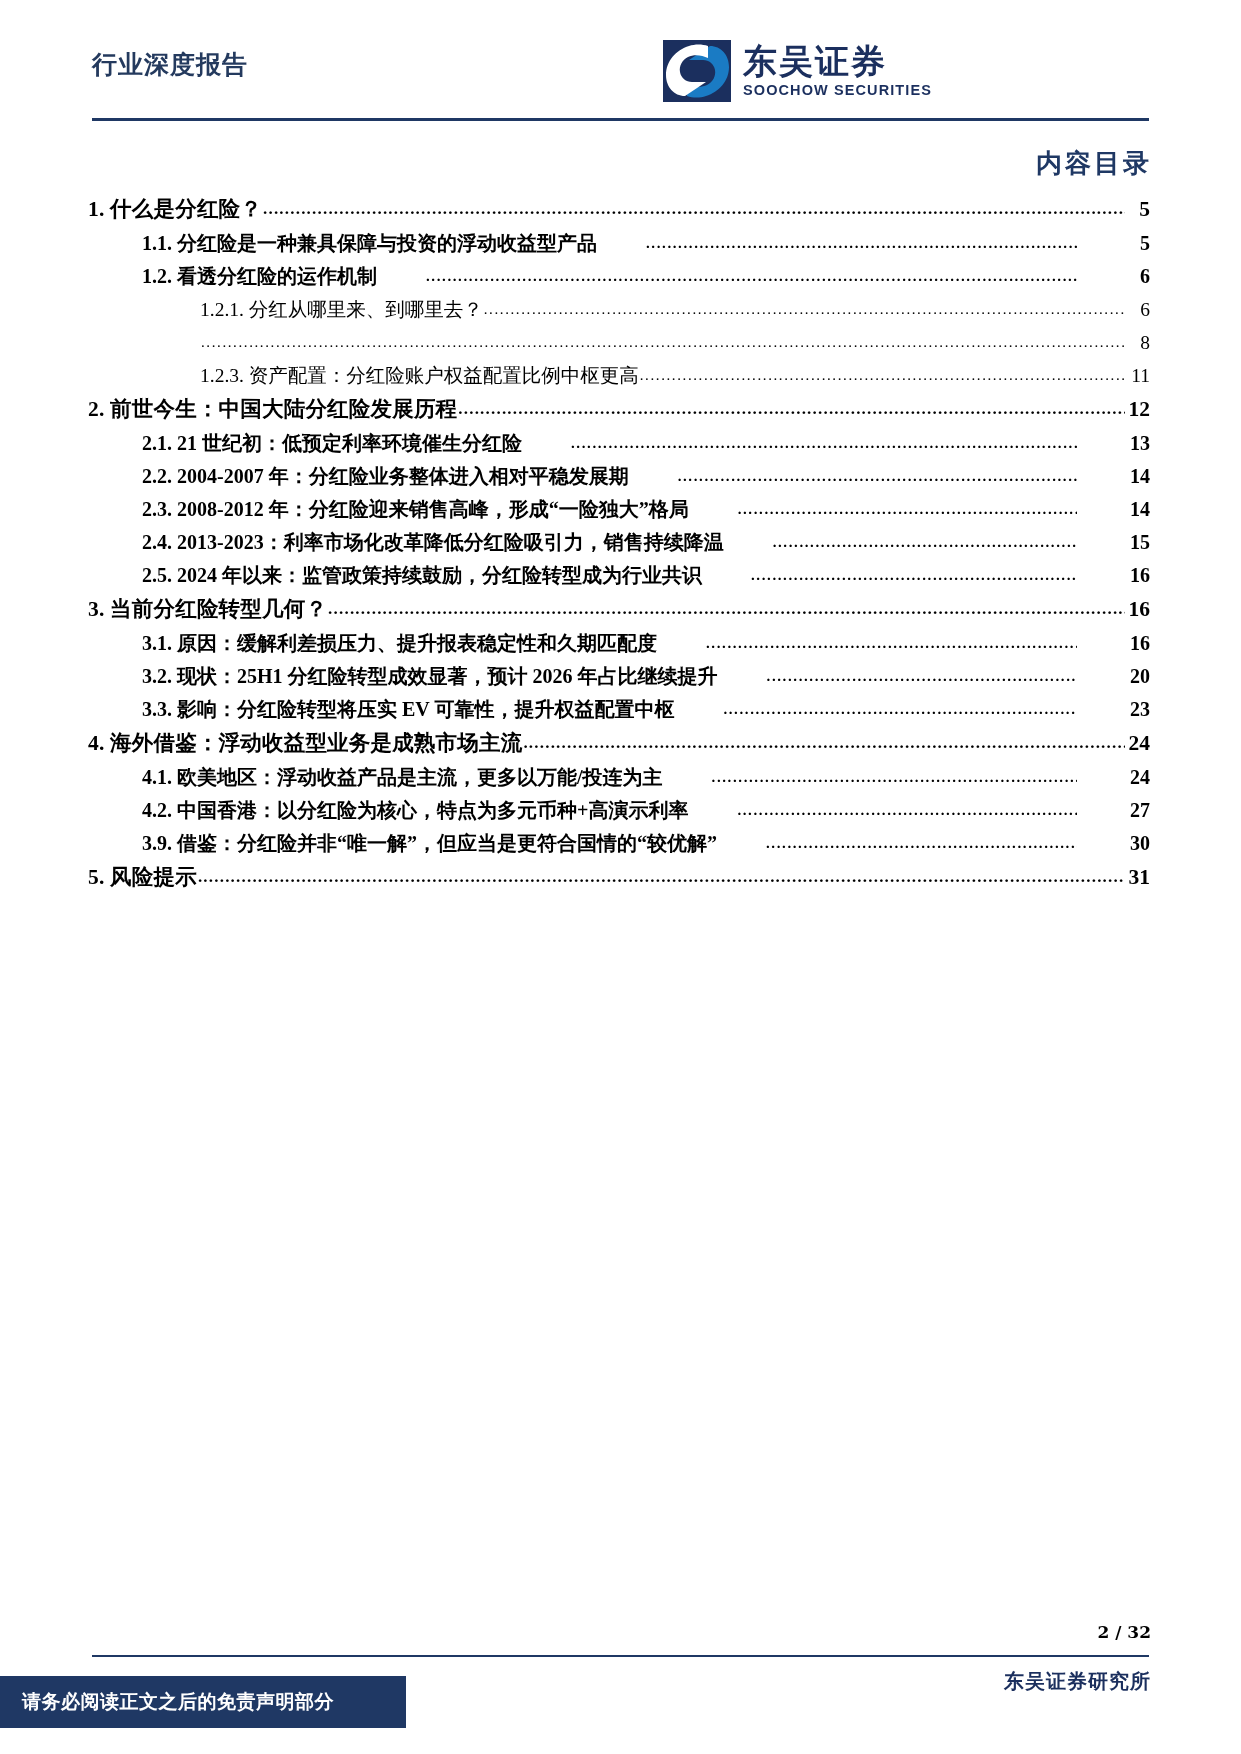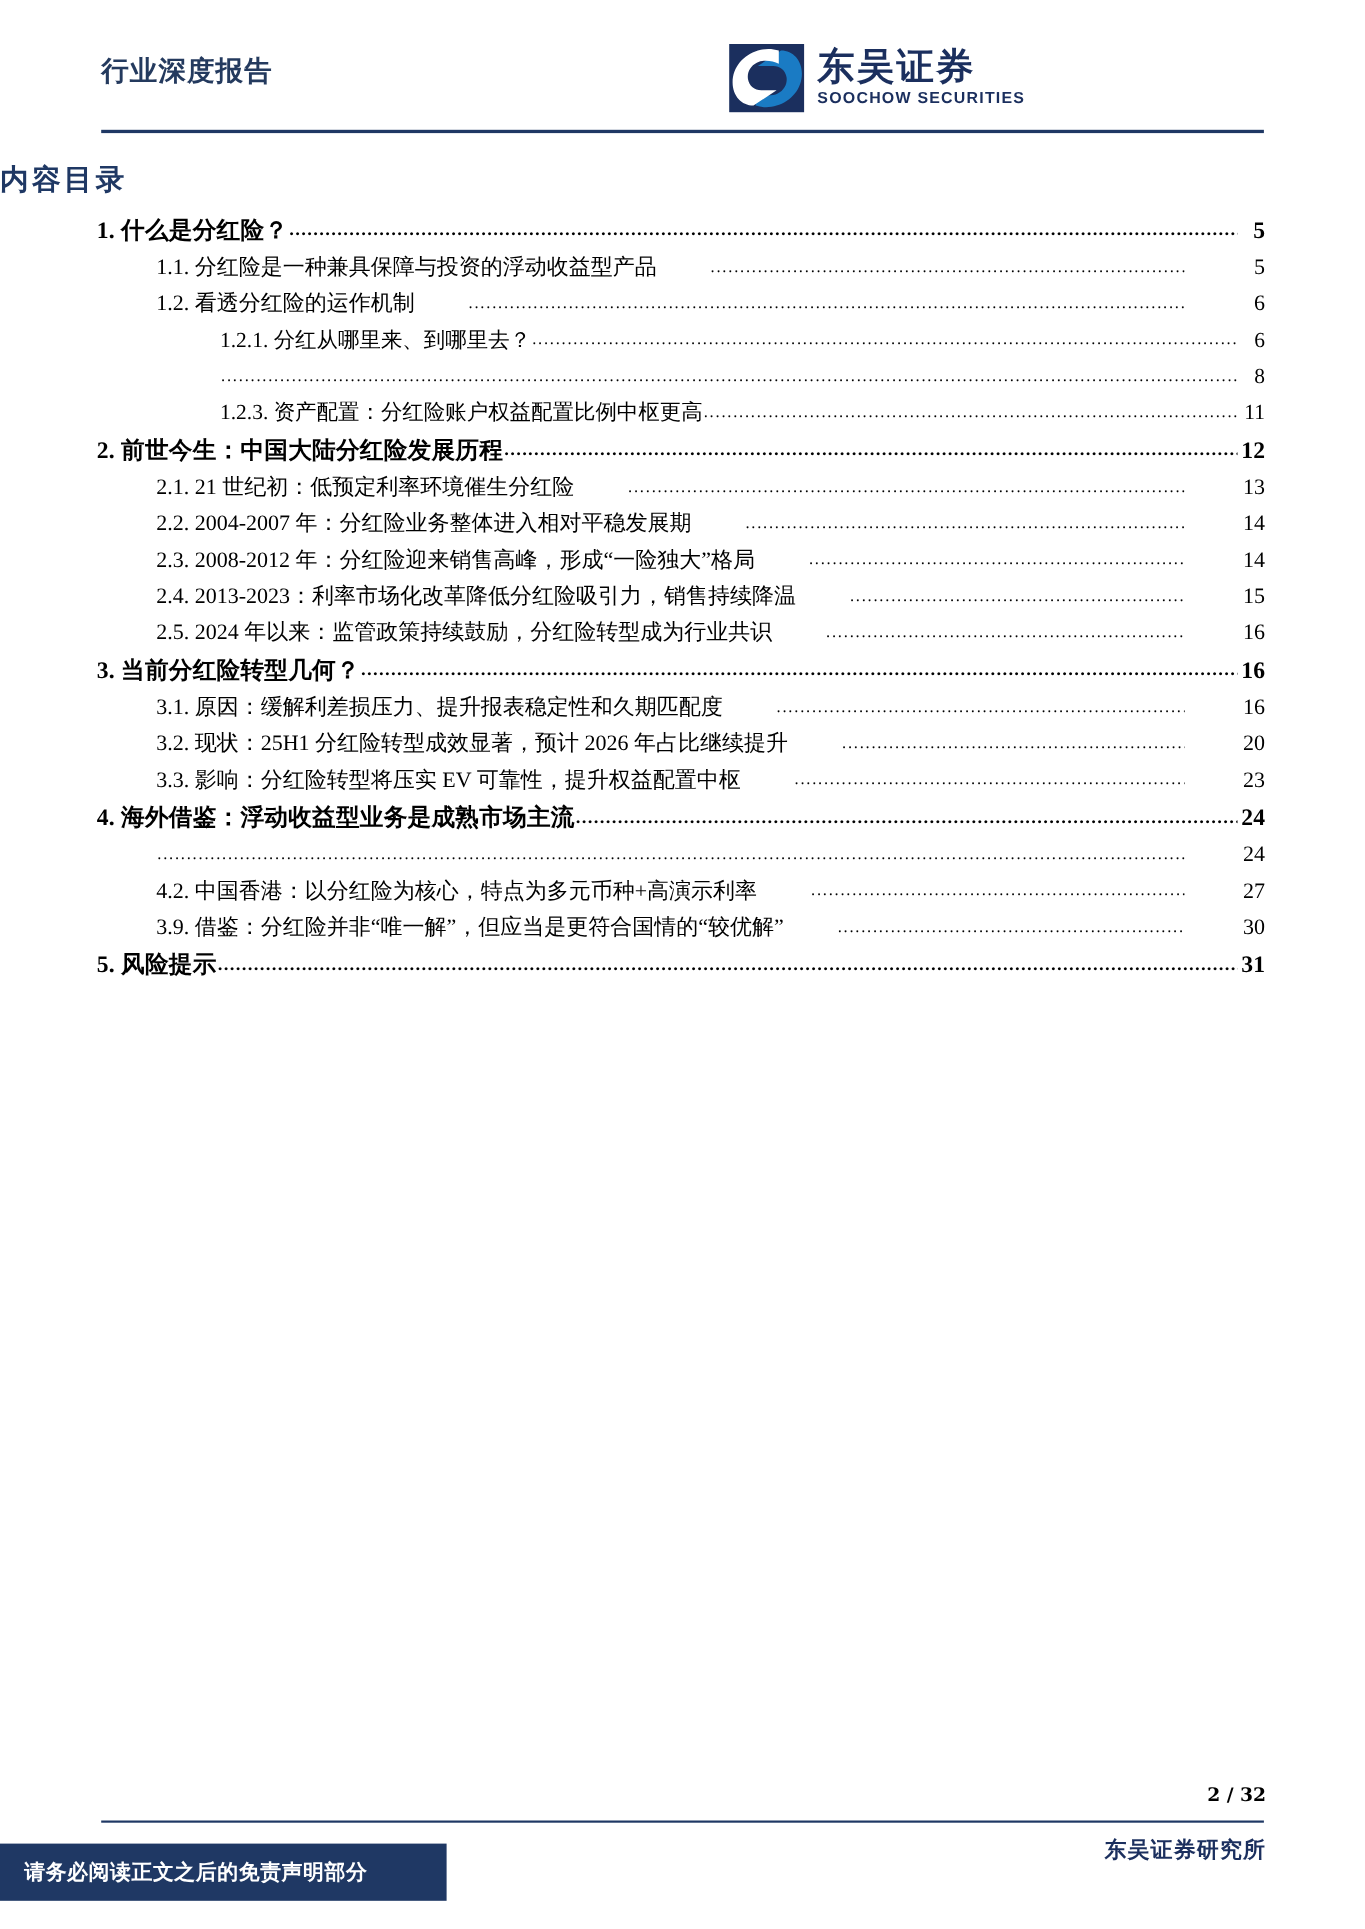--- a/index.html
+++ b/index.html
@@ -81,21 +81,21 @@
     letter-spacing: 1.1px;
     margin-top: 3px;
   }
 
   
   .toc-title {
     position: absolute;
     top: 146px;
     left: 0;
     width: 1152px;
-    text-align: left;
+    text-align: right;
     font-family: "DejaVu Serif", "Liberation Serif", serif;
     font-size: 26px;
     font-weight: bold;
     color: #1f3864;
     letter-spacing: 3px;
   }
 
   .toc {
     position: absolute;
     top: 192px;
@@ -129,21 +129,21 @@
     min-width: 24px;
     color: #000000;
   }
 
   
   .lvl1 { font-size: 21.5px; font-weight: bold; height: 35px; line-height: 35px; padding-left: 0px; }
   .lvl1 .toc-label { letter-spacing: 0.2px; }
   .lvl1 .toc-dots { font-size: 17px; letter-spacing: 1.2px; font-weight: bold; }
 
   
-  .lvl2 { font-size: 20px; font-weight: normal; height: 33px; line-height: 33px; padding-left: 54px; gap: 48px; }
+  .lvl2 { font-size: 20px; font-weight: bold; height: 33px; line-height: 33px; padding-left: 54px; gap: 48px; }
 
   
   .lvl3 { font-size: 19.5px; font-weight: normal; height: 33px; line-height: 33px; padding-left: 112px; }
 
   
   .footer-pageno {
     position: absolute;
     right: 90px;
     top: 1622px;
     font-family: "DejaVu Serif", "Liberation Serif", serif;
@@ -292,20 +292,21 @@
         <span class="toc-label">3.3. 影响：分红险转型将压实 EV 可靠性，提升权益配置中枢</span>
         <span class="toc-dots">.......................................................................................................................................................................................................</span>
         <span class="toc-page">23</span>
       </div>
       <div class="toc-row lvl1">
         <span class="toc-label">4. 海外借鉴：浮动收益型业务是成熟市场主流</span>
         <span class="toc-dots">.......................................................................................................................................................................................................</span>
         <span class="toc-page">24</span>
       </div>
       <div class="toc-row lvl2">
+        <span class="toc-label">4.1. 欧美地区：浮动收益产品是主流，更多以万能/投连为主</span>
         <span class="toc-dots">.......................................................................................................................................................................................................</span>
         <span class="toc-page">24</span>
       </div>
       <div class="toc-row lvl2">
         <span class="toc-label">4.2. 中国香港：以分红险为核心，特点为多元币种+高演示利率</span>
         <span class="toc-dots">.......................................................................................................................................................................................................</span>
         <span class="toc-page">27</span>
       </div>
       <div class="toc-row lvl2">
         <span class="toc-label">3.9. 借鉴：分红险并非“唯一解”，但应当是更符合国情的“较优解”</span>

